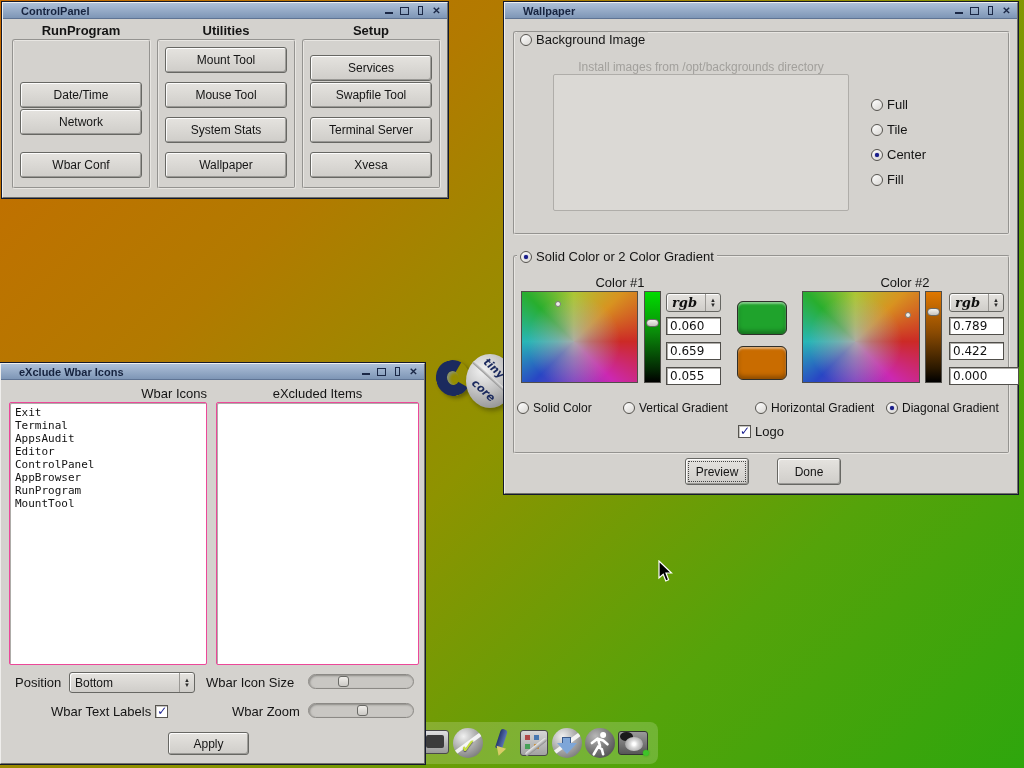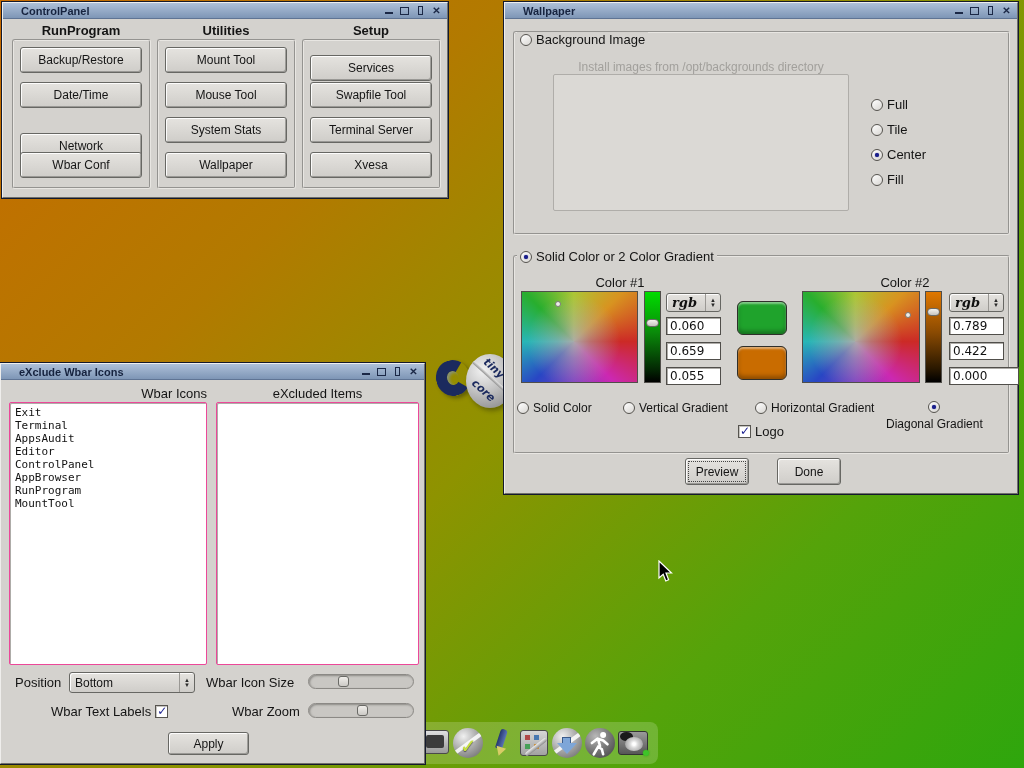--- a/index.html
+++ b/index.html
@@ -157,23 +157,22 @@
   </div>
   <div style="position:relative; height:178px;">
     <div style="position:absolute; left:8px; top:2px; width:140px; text-align:center;"><span class="lbl13" style="font-weight:bold;">RunProgram</span></div>
     <div style="position:absolute; left:153px; top:2px; width:140px; text-align:center;"><span class="lbl13" style="font-weight:bold;">Utilities</span></div>
     <div style="position:absolute; left:298px; top:2px; width:140px; text-align:center;"><span class="lbl13" style="font-weight:bold;">Setup</span></div>
 
     <div class="groupbox" style="left:9px; top:20px; width:139px; height:150px;"></div>
     <div class="groupbox" style="left:154px; top:20px; width:139px; height:150px;"></div>
     <div class="groupbox" style="left:299px; top:20px; width:139px; height:150px;"></div>
 
-    <div class="btn" style="position:absolute; left:17px; top:28px; width:122px; height:26px;">Backup/Restore</div>
     <div class="btn" style="position:absolute; left:17px; top:63px; width:122px; height:26px;">Date/Time</div>
-    <div class="btn" style="position:absolute; left:17px; top:114px; width:122px; height:26px;">Network</div>
+    <div class="btn" style="position:absolute; left:17px; top:90px; width:122px; height:26px;">Network</div>
     <div class="btn" style="position:absolute; left:17px; top:133px; width:122px; height:26px;">Wbar Conf</div>
 
     <div class="btn" style="position:absolute; left:162px; top:28px; width:122px; height:26px;">Mount Tool</div>
     <div class="btn" style="position:absolute; left:162px; top:63px; width:122px; height:26px;">Mouse Tool</div>
     <div class="btn" style="position:absolute; left:162px; top:98px; width:122px; height:26px;">System Stats</div>
     <div class="btn" style="position:absolute; left:162px; top:133px; width:122px; height:26px;">Wallpaper</div>
 
     <div class="btn" style="position:absolute; left:307px; top:36px; width:122px; height:26px;">Services</div>
     <div class="btn" style="position:absolute; left:307px; top:63px; width:122px; height:26px;">Swapfile Tool</div>
     <div class="btn" style="position:absolute; left:307px; top:98px; width:122px; height:26px;">Terminal Server</div>
@@ -281,21 +280,21 @@
       <span class="lbl">Solid Color</span>
     </div>
     <div class="hrow" style="left:118px; top:382px;">
       <div class="radio"></div>
       <span class="lbl">Vertical Gradient</span>
     </div>
     <div class="hrow" style="left:250px; top:382px;">
       <div class="radio"></div>
       <span class="lbl">Horizontal Gradient</span>
     </div>
-    <div class="hrow" style="left:381px; top:382px;flex-direction:column;">
+    <div class="hrow" style="left:381px; top:382px;">
       <div class="radio on"></div>
       <span class="lbl">Diagonal Gradient</span>
     </div>
 
     <div class="hrow" style="left:233px; top:405px;">
       <div class="checkbox on"></div>
       <span class="lbl13">Logo</span>
     </div>
 
     <div class="btn" style="position:absolute; left:180px; top:439px; width:64px; height:27px; outline:1px dotted #444; outline-offset:-4px;">Preview</div>

